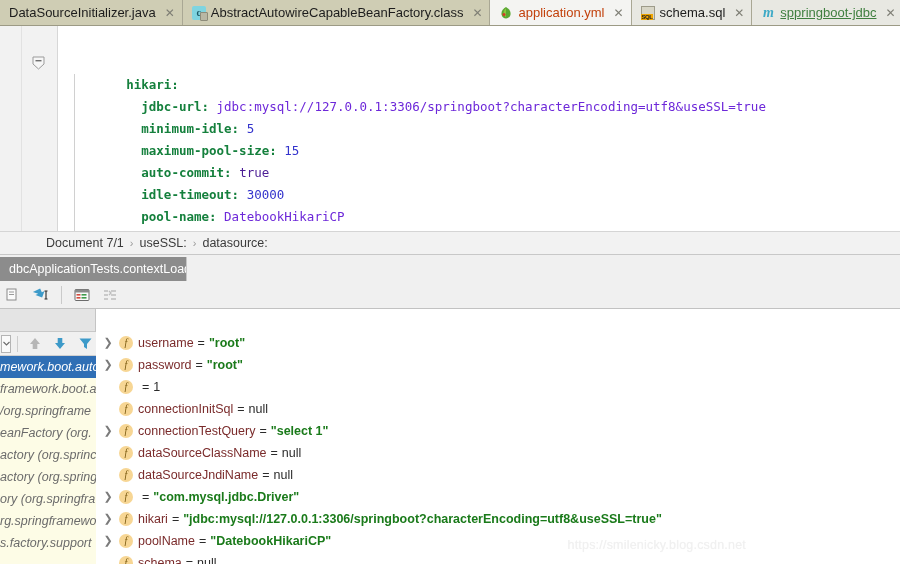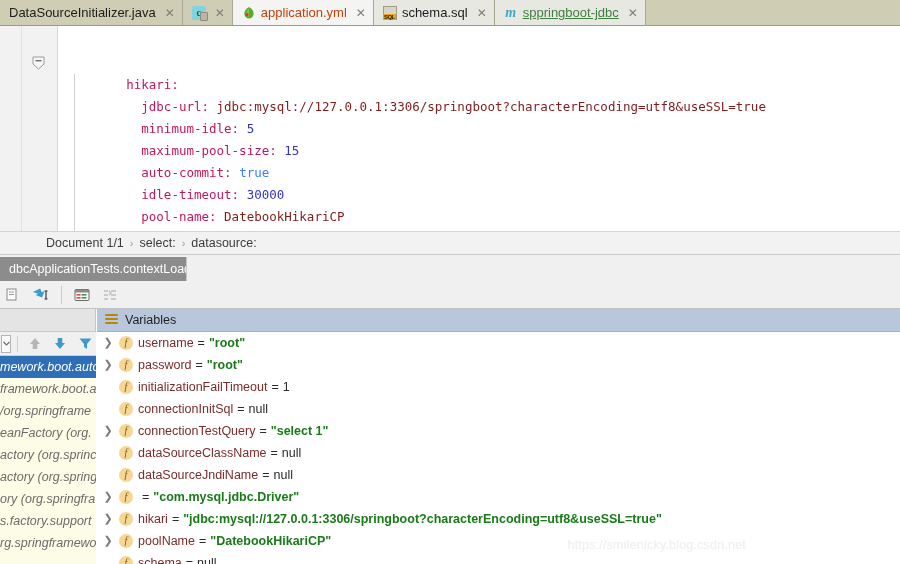--- a/index.html
+++ b/index.html
@@ -74,24 +74,24 @@
     position: absolute; left: 32px; top: 30px; width: 13px; height: 13px;
   }
   .fold svg { display: block; }
   .code {
     position: absolute; left: 66px; top: 0; right: 0; height: 100%;
     font-family: "DejaVu Sans Mono", monospace;
     font-size: 12.5px;
     padding-top: 26px;
   }
   .line { height: 22px; line-height: 22px; white-space: pre; }
-  .k { color: #be185d; font-weight: normal; }
-  .v-str { color: #7f1d1d; }
+  .k { color: #15803d; font-weight: bold; }
+  .v-str { color: #6d28d9; }
   .v-num { color: #3333cc; }
-  .v-bool { color: #3b82f6; }
+  .v-bool { color: #4c1d95; }
   .indent-guide {
     position: absolute; left: 74px; top: 48px; width: 1px; height: 160px;
     background: #d0d0d0;
   }
 
   
   .breadcrumb {
     position: absolute; left: 0; top: 231px; width: 900px; height: 24px;
     background: #f2f2f2; border-top: 1px solid #d5d5d5; border-bottom: 1px solid #c8c8c8;
     display: flex; align-items: center; padding-left: 46px; gap: 6px;
@@ -209,20 +209,21 @@
 
   <div class="tabbar">
 
     <div class="tab inactive-olive">
       <span class="tab-label">DataSourceInitializer.java</span>
       <span class="close">✕</span>
     </div>
 
     <div class="tab inactive-olive">
       <span class="ic ic-class">c</span>
+      <span class="tab-label">AbstractAutowireCapableBeanFactory.class</span>
       <span class="close">✕</span>
     </div>
 
     <div class="tab active-white">
       <span class="ic ic-yml">
         <svg width="14" height="14" viewBox="0 0 14 14">
           <path d="M7 1C4 3 2 5 2.5 8.5c.4 2.6 2.5 4 4.5 4s4.1-1.4 4.5-4C12 5 10 3 7 1z" fill="#5aa832"></path>
           <path d="M7 2.2C5.2 4 4.4 5.6 4.6 7.6c.2 1.9 1.4 3 2.4 3.3V2.2z" fill="#8cc63f"></path>
           <circle cx="5" cy="8.6" r="1.5" fill="#d8372b"></circle>
         </svg>
@@ -279,23 +280,23 @@
       <div class="line">
         <span>&nbsp;&nbsp;</span><span class="k">pool-name:</span><span> </span><span class="v-str">DatebookHikariCP</span>
       </div>
       <div class="line">
         <span>&nbsp;&nbsp;</span><span class="k">max-lifetime:</span><span> </span><span class="v-num">1800000</span>
       </div>
     </div>
   </div>
 
   <div class="breadcrumb">
-    <span>Document 1/1</span>
+    <span>Document 7/1</span>
     <span class="crumb-sep">›</span>
-    <span>select:</span>
+    <span>useSSL:</span>
     <span class="crumb-sep">›</span>
     <span>datasource:</span>
   </div>
 
   <div class="runtabs">
     <div class="runtab">dbcApplicationTests.contextLoads</div>
     <div class="runtab-empty"></div>
   </div>
 
   <div class="toolbar">
@@ -360,34 +361,26 @@
         </div>
       </div>
       <div class="frames-list">
         <div class="frame-row selected">mework.boot.auto</div>
         <div class="frame-row">framework.boot.a</div>
         <div class="frame-row">/org.springframe</div>
         <div class="frame-row">eanFactory (org.</div>
         <div class="frame-row">actory (org.sprinc</div>
         <div class="frame-row">actory (org.spring</div>
         <div class="frame-row">ory (org.springfra</div>
+        <div class="frame-row">rg.springframewo</div>
         <div class="frame-row">s.factory.support</div>
-        <div class="frame-row">rg.springframewo</div>
       </div>
     </div>
 
     <div class="vars-pane">
-      <div class="vars-head">
-        <span class="vars-icon">
-            <i></i>
-            <i></i>
-            <i></i>
-          </span>
-        <span>Variables</span>
-      </div>
       <div class="vars-list">
 
         <div class="var-row">
           <span class="arrow-cell">
               <span class="arrow">❯</span>
             </span>
           <span class="fbadge">f</span>
           <span class="vname">username</span>
           <span class="veq">=</span>
           <span class="vstr">"root"</span>
@@ -399,21 +392,20 @@
             </span>
           <span class="fbadge">f</span>
           <span class="vname">password</span>
           <span class="veq">=</span>
           <span class="vstr">"root"</span>
         </div>
 
         <div class="var-row">
           <span class="arrow-cell"></span>
           <span class="fbadge">f</span>
-          <span class="vname">initializationFailTimeout</span>
           <span class="veq">=</span>
           <span class="vnum">1</span>
         </div>
 
         <div class="var-row">
           <span class="arrow-cell"></span>
           <span class="fbadge">f</span>
           <span class="vname">connectionInitSql</span>
           <span class="veq">=</span>
           <span class="vnull">null</span>

